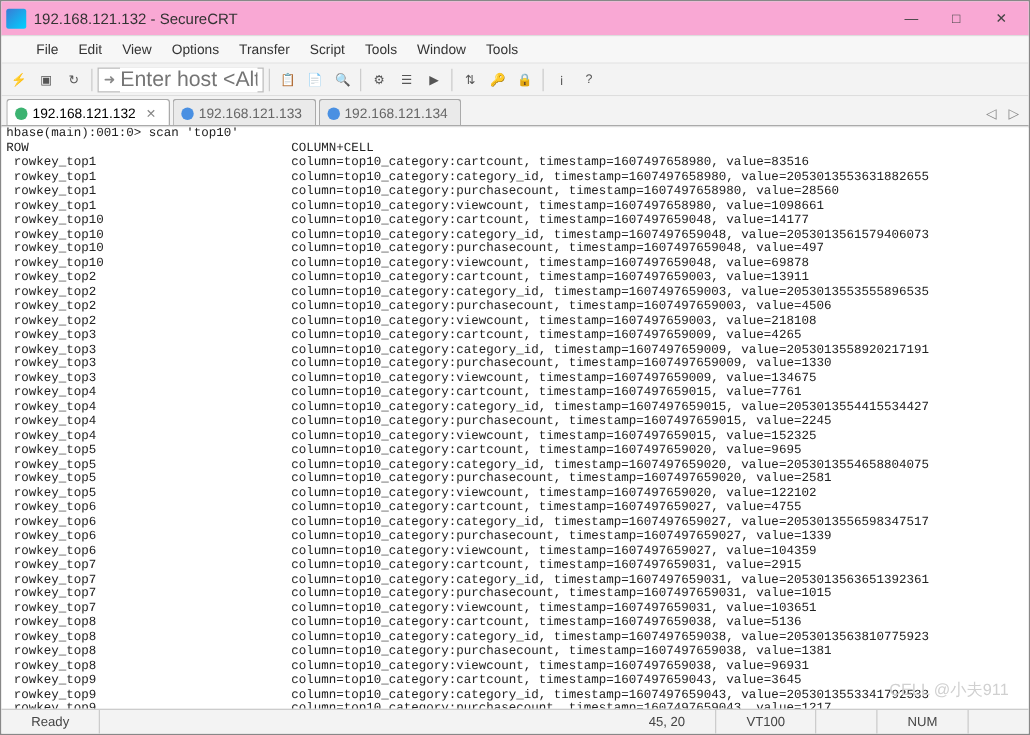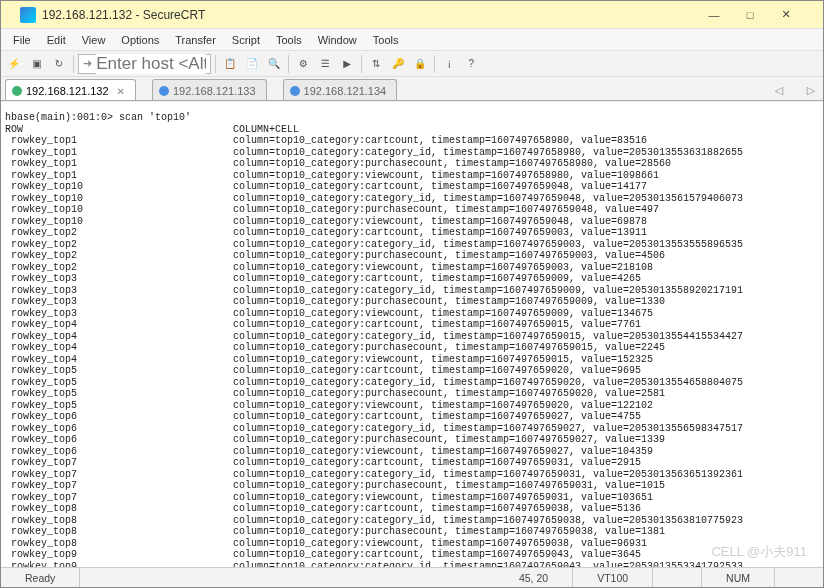--- a/index.html
+++ b/index.html
@@ -1,37 +1,37 @@
 <!DOCTYPE html>
 <html><head>
 <meta charset="utf-8">
 <style>
 * { margin: 0; padding: 0; box-sizing: border-box; }
 body { font-family: "Segoe UI", Tahoma, sans-serif; font-size: 11px; background: #f0f0f0; width: 824px; height: 588px; overflow: hidden; border: 1px solid #888; position: relative; }
-.titlebar { height: 28px; background: #fef9c3; display: flex; align-items: center; padding: 0 19px; border-bottom: 1px solid #ddd; }
+.titlebar { height: 28px; background: #f9a8d4; display: flex; align-items: center; padding: 0 4px; border-bottom: 1px solid #ddd; }
 .titlebar .app-icon { width: 16px; height: 16px; margin-right: 6px; background: linear-gradient(135deg,#3a7bd5,#00d2ff); border-radius: 2px; }
 .titlebar .title { flex: 1; color: #333; font-size: 12px; }
 .titlebar .winbtn { width: 36px; height: 24px; display: flex; align-items: center; justify-content: center; color: #444; cursor: pointer; }
-.menubar { height: 22px; background: #f7f7f7; display: flex; align-items: center; padding: 0 4px; border-bottom: 1px solid #e2e2e2; }
+.menubar { height: 22px; background: #f7f7f7; display: flex; align-items: center; padding: 0 20px; border-bottom: 1px solid #e2e2e2; }
 .menubar .mitem { padding: 2px 8px; cursor: pointer; color: #333; }
 .toolbar { height: 26px; background: #f3f3f3; display: flex; align-items: center; padding: 1px 4px; border-bottom: 1px solid #ddd; gap: 2px; }
 .tbtn { width: 20px; height: 20px; border: 1px solid transparent; display: flex; align-items: center; justify-content: center; cursor: pointer; color: #555; font-size: 10px; border-radius: 2px; }
 .tsep { width: 1px; height: 18px; background: #ccc; margin: 0 2px; }
 .hostbox { display: flex; align-items: center; border: 1px solid #bbb; background: #fff; height: 20px; padding: 0 4px; gap: 4px; color: #888; }
 .hostbox input { border: none; outline: none; font-size: 17px; width: 110px; color: #888; }
-.tabbar { height: 24px; background: #f3f3f3; display: flex; align-items: flex-end; padding: 0 4px; border-bottom: 1px solid #aaa; gap: 16px; }
+.tabbar { height: 24px; background: #f3f3f3; display: flex; align-items: flex-end; padding: 0 4px; border-bottom: 1px solid #aaa; gap: 2px; }
 .tab { height: 21px; padding: 2px 10px 0 6px; border: 1px solid #aaa; border-bottom: none; border-radius: 3px 3px 0 0; background: #fff; display: flex; align-items: center; gap: 4px; font-size: 11px; cursor: pointer; }
 .tab.inactive { background: #eaeaea; color: #666; align-items: center; }
 .tab .dot { width: 10px; height: 10px; border-radius: 50%; }
 .tab .dot.g { background: #3cb371; }
 .tab .dot.b { background: #4a90e2; }
 .tab .x { color: #888; margin-left: 4px; font-size: 10px; }
 .navarrow { width: 16px; height: 20px; display: flex; align-items: center; justify-content: center; color: #888; cursor: pointer; }
 .tabbar-spacer { flex: 1; }
-.terminal { position: absolute; top: 101px; bottom: 20px; left: 0; right: 0; background: #fff; overflow: hidden; font-family: "Courier New", monospace; font-size: 10px; line-height: 11.5px; color: #222; padding: 10px 4px; white-space: pre; }
+.terminal { position: absolute; top: 101px; bottom: 20px; left: 0; right: 0; background: #fff; overflow: hidden; font-family: "Courier New", monospace; font-size: 10px; line-height: 11.5px; color: #222; padding: 0 4px; white-space: pre; }
 .terminal .line { white-space: pre; }
 .statusbar { position: absolute; bottom: 0; left: 0; right: 0; height: 20px; background: #f3f3f3; border-top: 1px solid #ccc; display: flex; align-items: center; font-size: 10.5px; color: #444; }
 .statusbar .cell { padding: 0 24px; border-right: 1px solid #ccc; height: 100%; display: flex; align-items: center; }
 .statusbar .spacer { flex: 1; }
 .watermark { position: absolute; right: 16px; bottom: 26px; color: #d0d0d0; font-size: 13px; font-family: Arial, sans-serif; pointer-events: none; }
 </style>
 </head>
 <body>
 
 <div class="titlebar">

